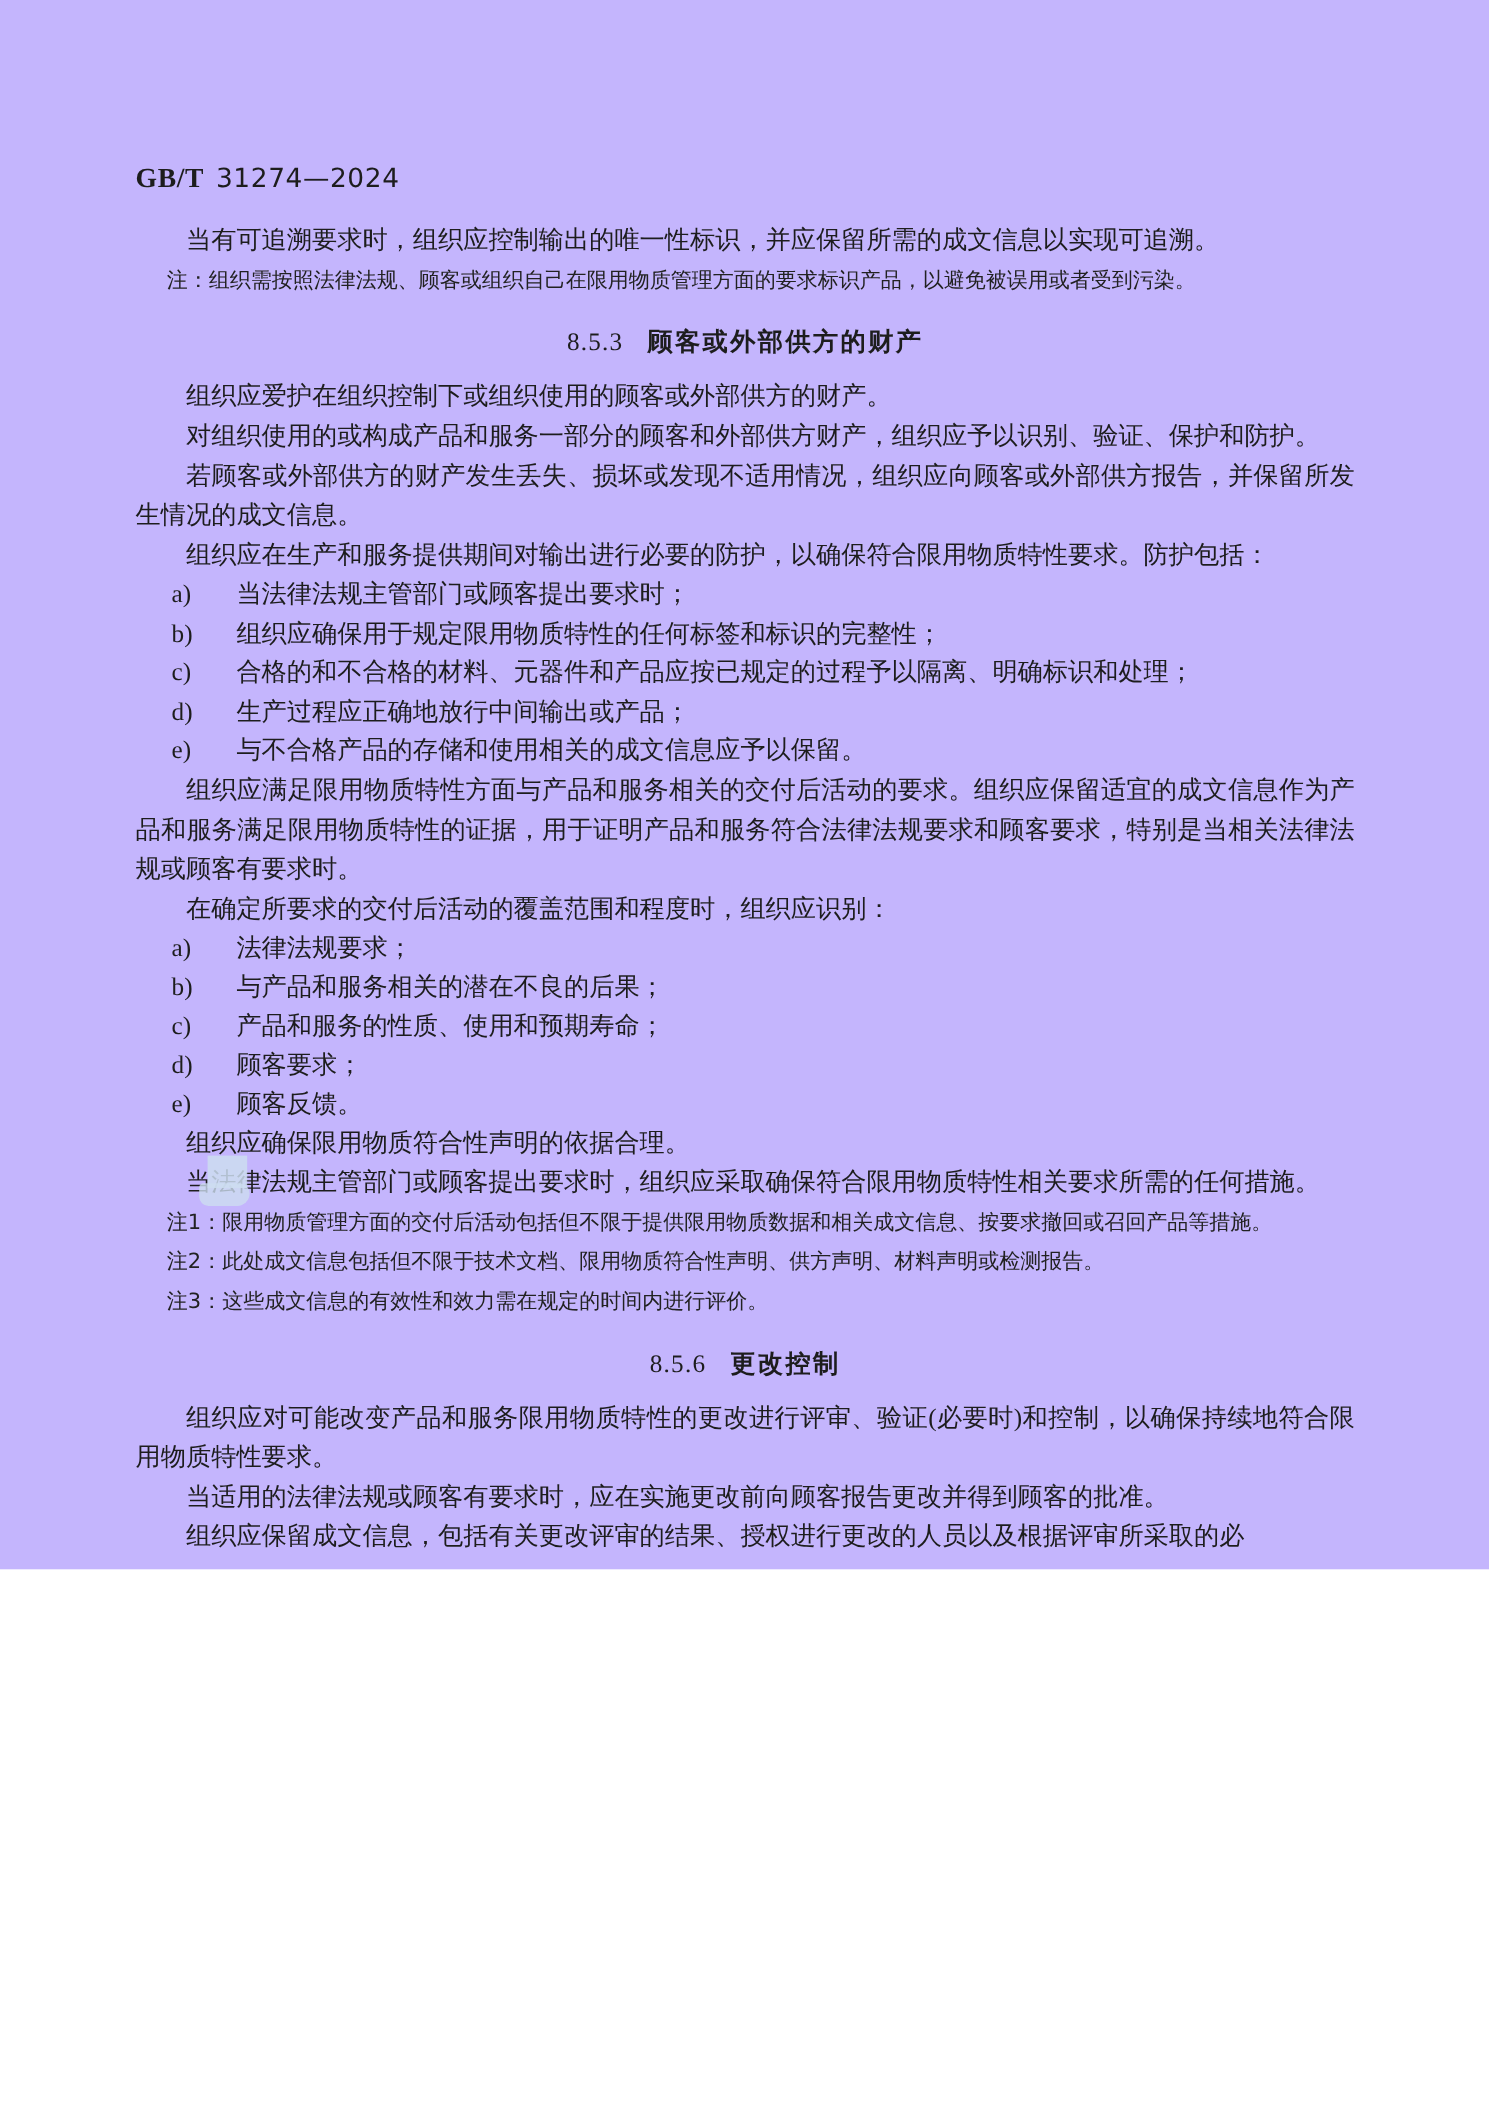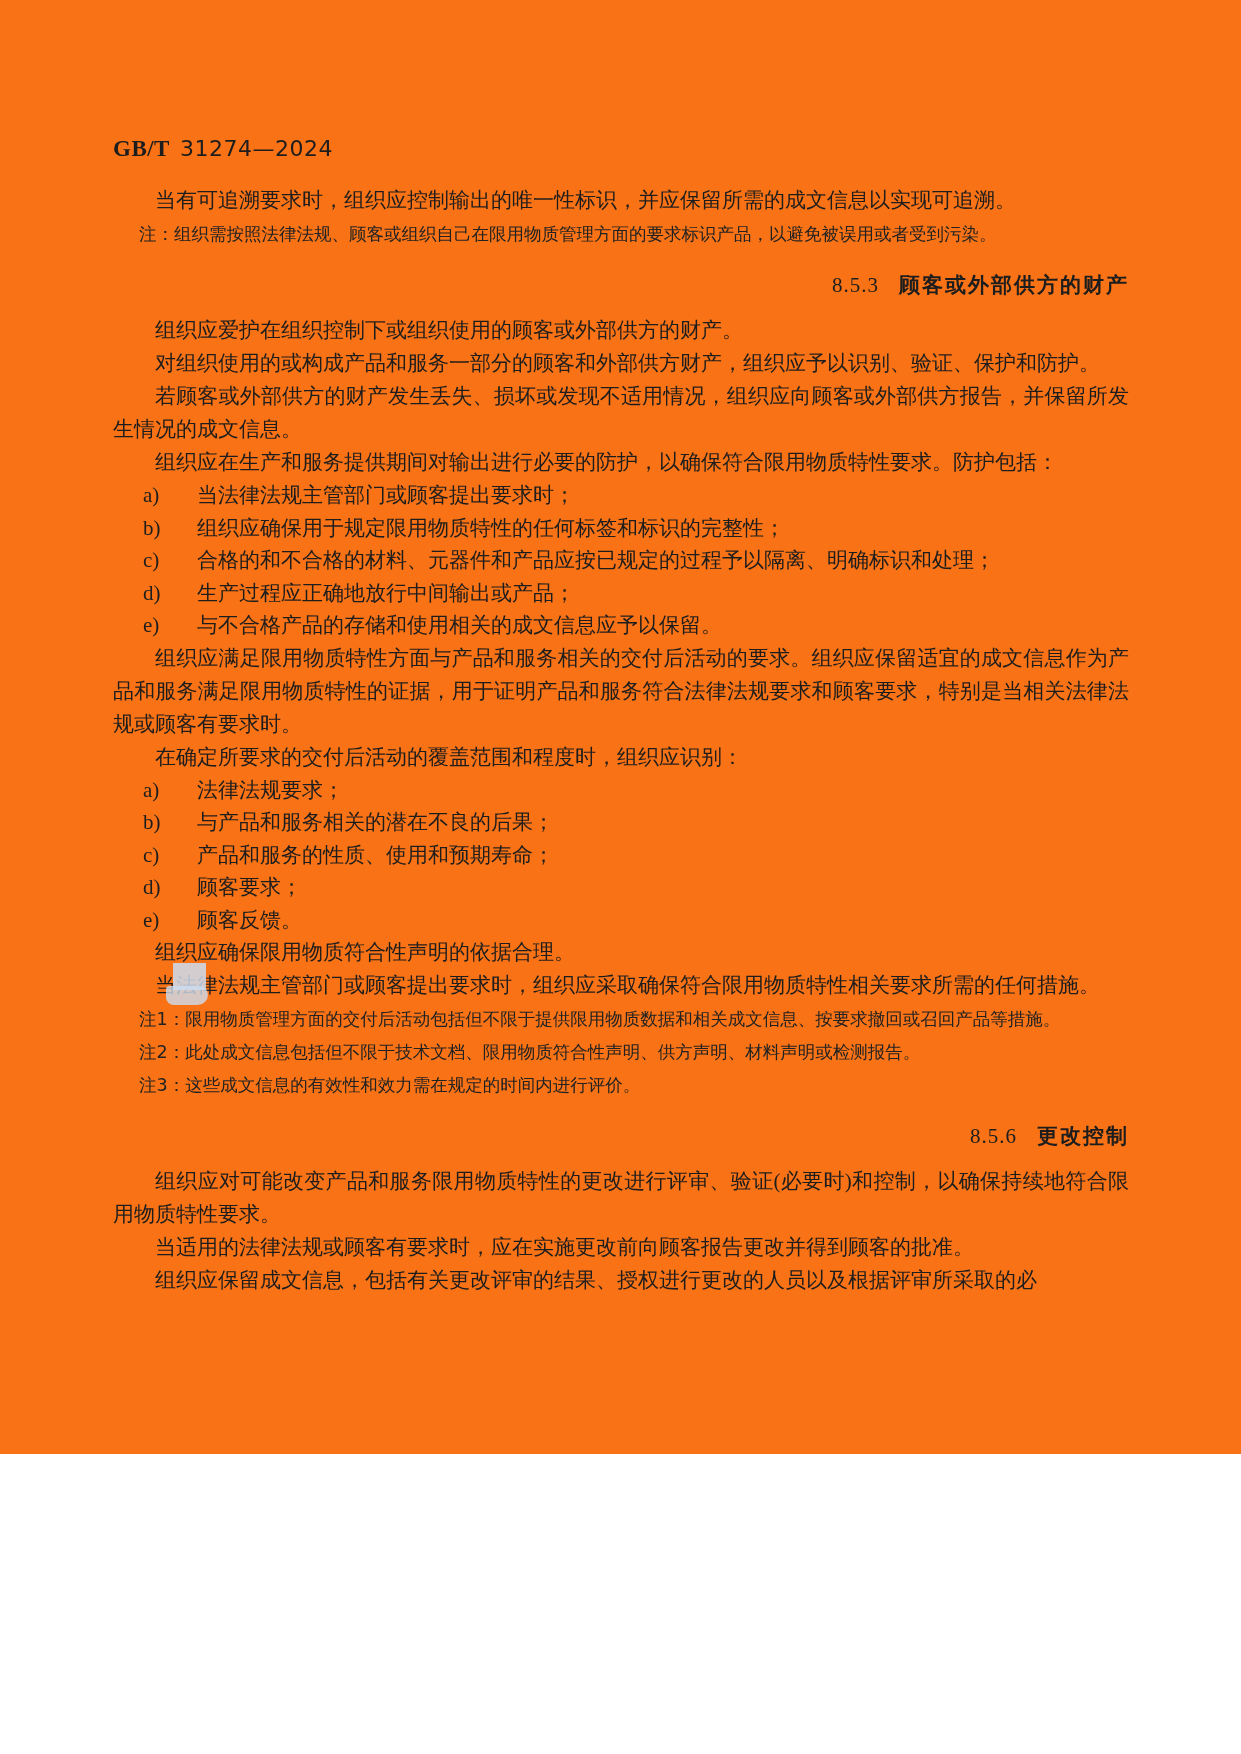--- a/index.html
+++ b/index.html
@@ -1,22 +1,22 @@
 <!DOCTYPE html>
 <html><head>
 <meta charset="utf-8">
 <style>
   * { box-sizing: border-box; }
   html, body { margin: 0; padding: 0; background: #ffffff; }
 
   .page {
     position: relative;
     width: 1241px;
-    height: 1454px;
-    background: #f97316;
+    height: 1308px;
+    background: #c4b5fd;
     overflow: hidden;
     font-family: "Liberation Serif", "DejaVu Serif", serif;
     color: #1d1d1d;
   }
 
   .doc-header {
     position: absolute;
     top: 136px;
     left: 113px;
     font-size: 23px;
@@ -59,21 +59,21 @@
     font-weight: 400;
     font-size: 17.5px;
     line-height: 31px;
     color: #222222;
   }
 
   h2.sec {
     margin: 22px 0 16px 0;
     font-size: 21px;
     line-height: 26px;
-    text-align: right;
+    text-align: center;
   }
   .sec-num {
     font-family: "Liberation Serif", "DejaVu Serif", serif;
     font-weight: normal;
     margin-right: 20px;
     letter-spacing: 1px;
   }
   .sec-title {
     font-family: "DejaVu Sans", "Liberation Sans", sans-serif;
     font-weight: bold;

